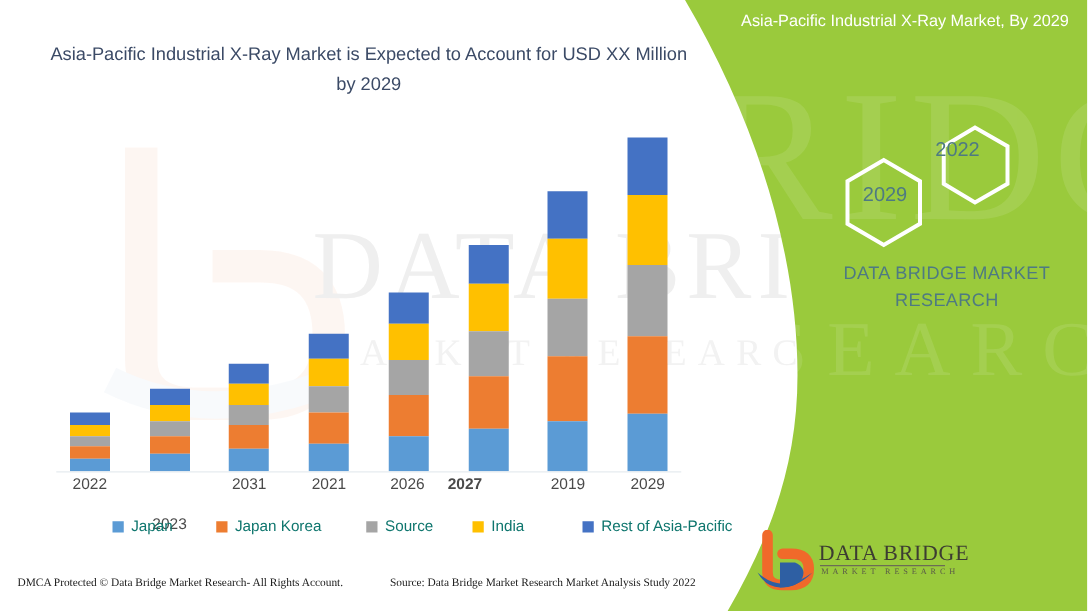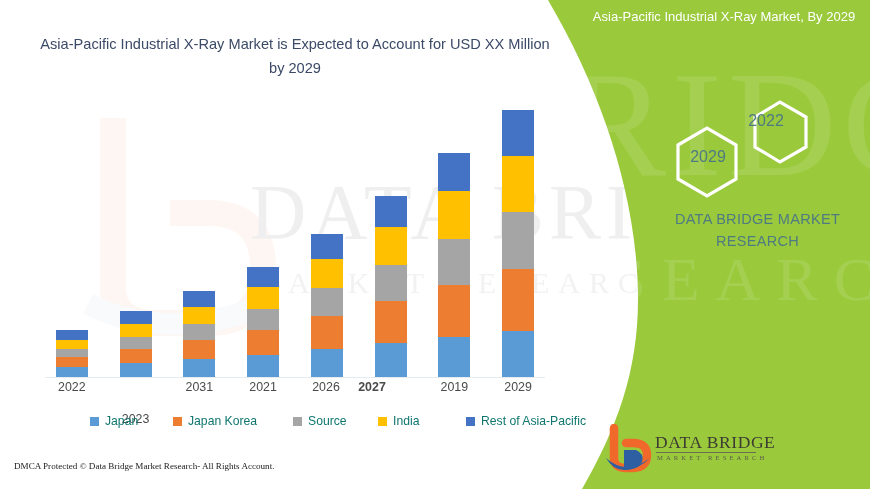--- a/index.html
+++ b/index.html
@@ -228,20 +228,21 @@
         <span class="lg-sw" style="background: rgb(255, 192, 0);"></span>
         <span class="lg-tx">India</span>
       </div>
       <div class="lg" style="left: 426px;">
         <span class="lg-sw" style="background: rgb(68, 114, 196);"></span>
         <span class="lg-tx">Rest of Asia-Pacific</span>
       </div>
     </div>
 
   <div class="footer-left">DMCA Protected © Data Bridge Market Research- All Rights Account.</div>
+  <div class="footer-src">Source: Data Bridge Market Research Market Analysis Study 2022</div>
 
   <div class="logo">
     <svg viewBox="0 0 200 56" style="position:absolute;left:0;top:0;width:200px;height:56px;">
       <path d="M14 4 L14 34 Q14 44 26 44 L33 44 Q47 44 47 31 Q47 19 33 19 L26 19" fill="none" stroke="#F0692A" stroke-width="8.5" stroke-linecap="round"></path>
       <path d="M6 34 Q26 52 50 34 Q38 46 24 46 Q13 46 6 34 Z" fill="#2E5FA3"></path>
       <path d="M24 26 L24 46 Q38 46 42 38 Q45 30 36 26 Z" fill="#2E5FA3"></path>
     </svg>
     <div class="logo-txt">DATA BRIDGE</div>
     <div class="logo-rule"></div>
     <div class="logo-sub">MARKET RESEARCH</div>

